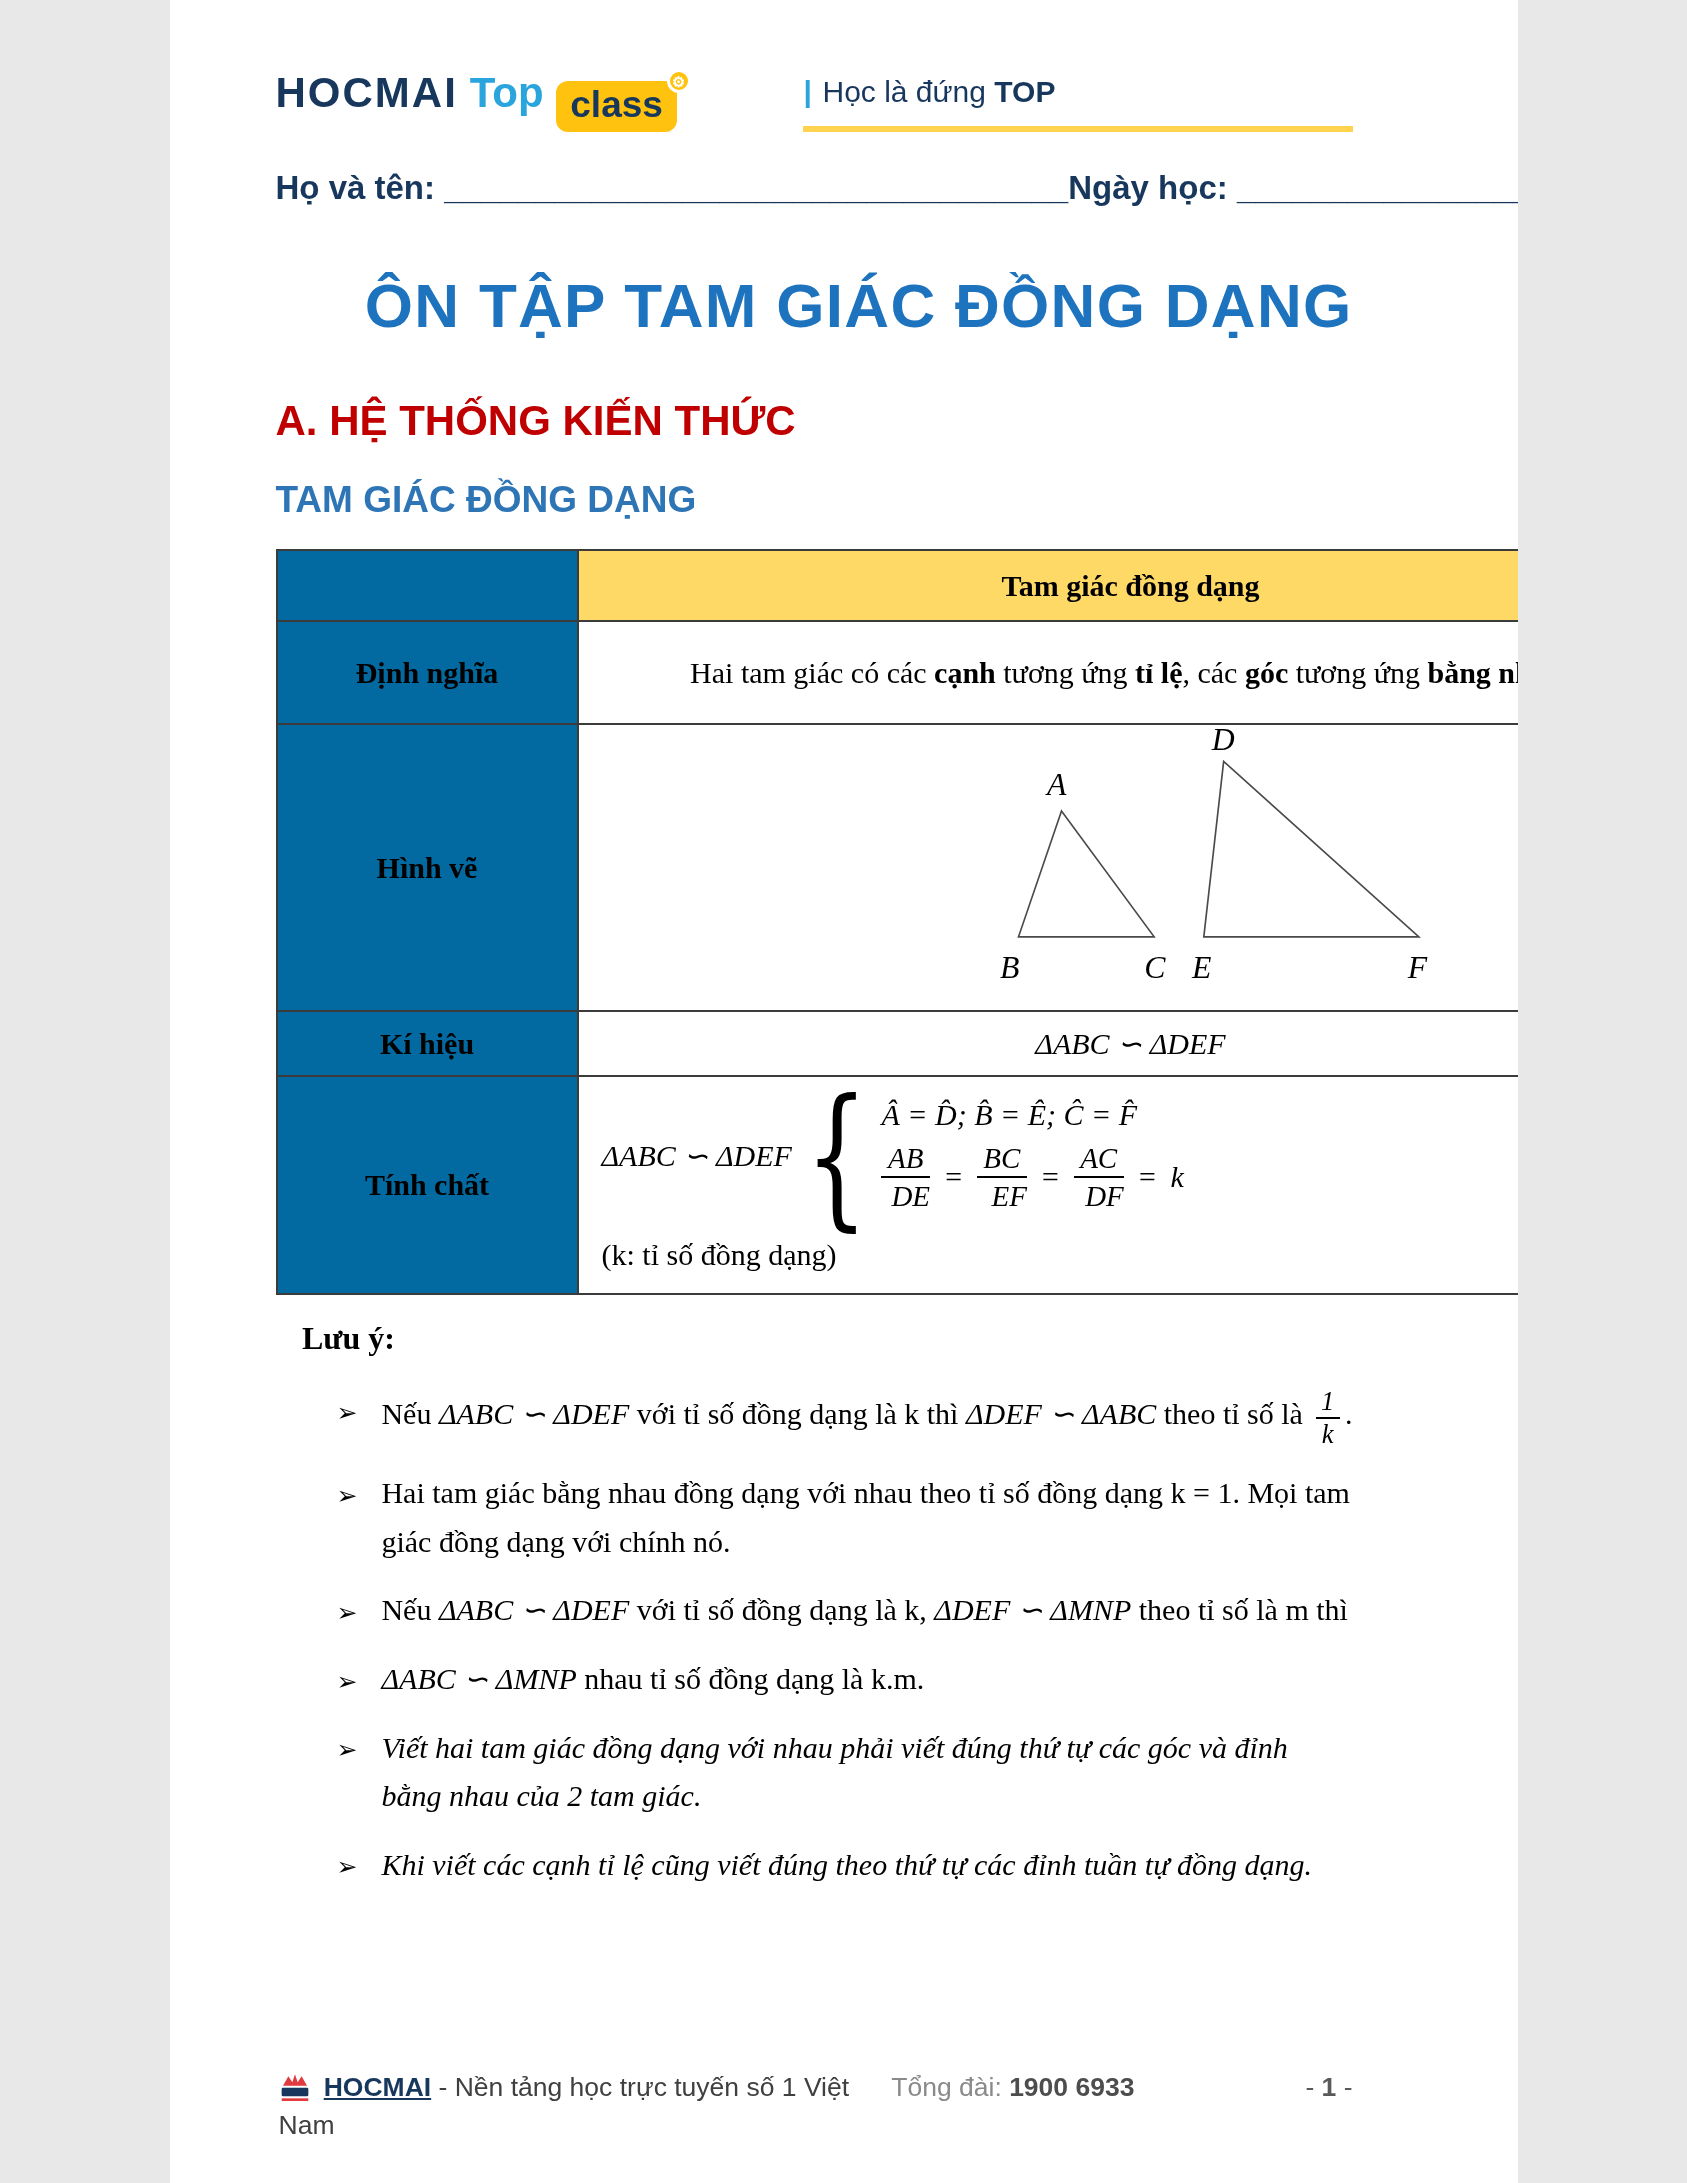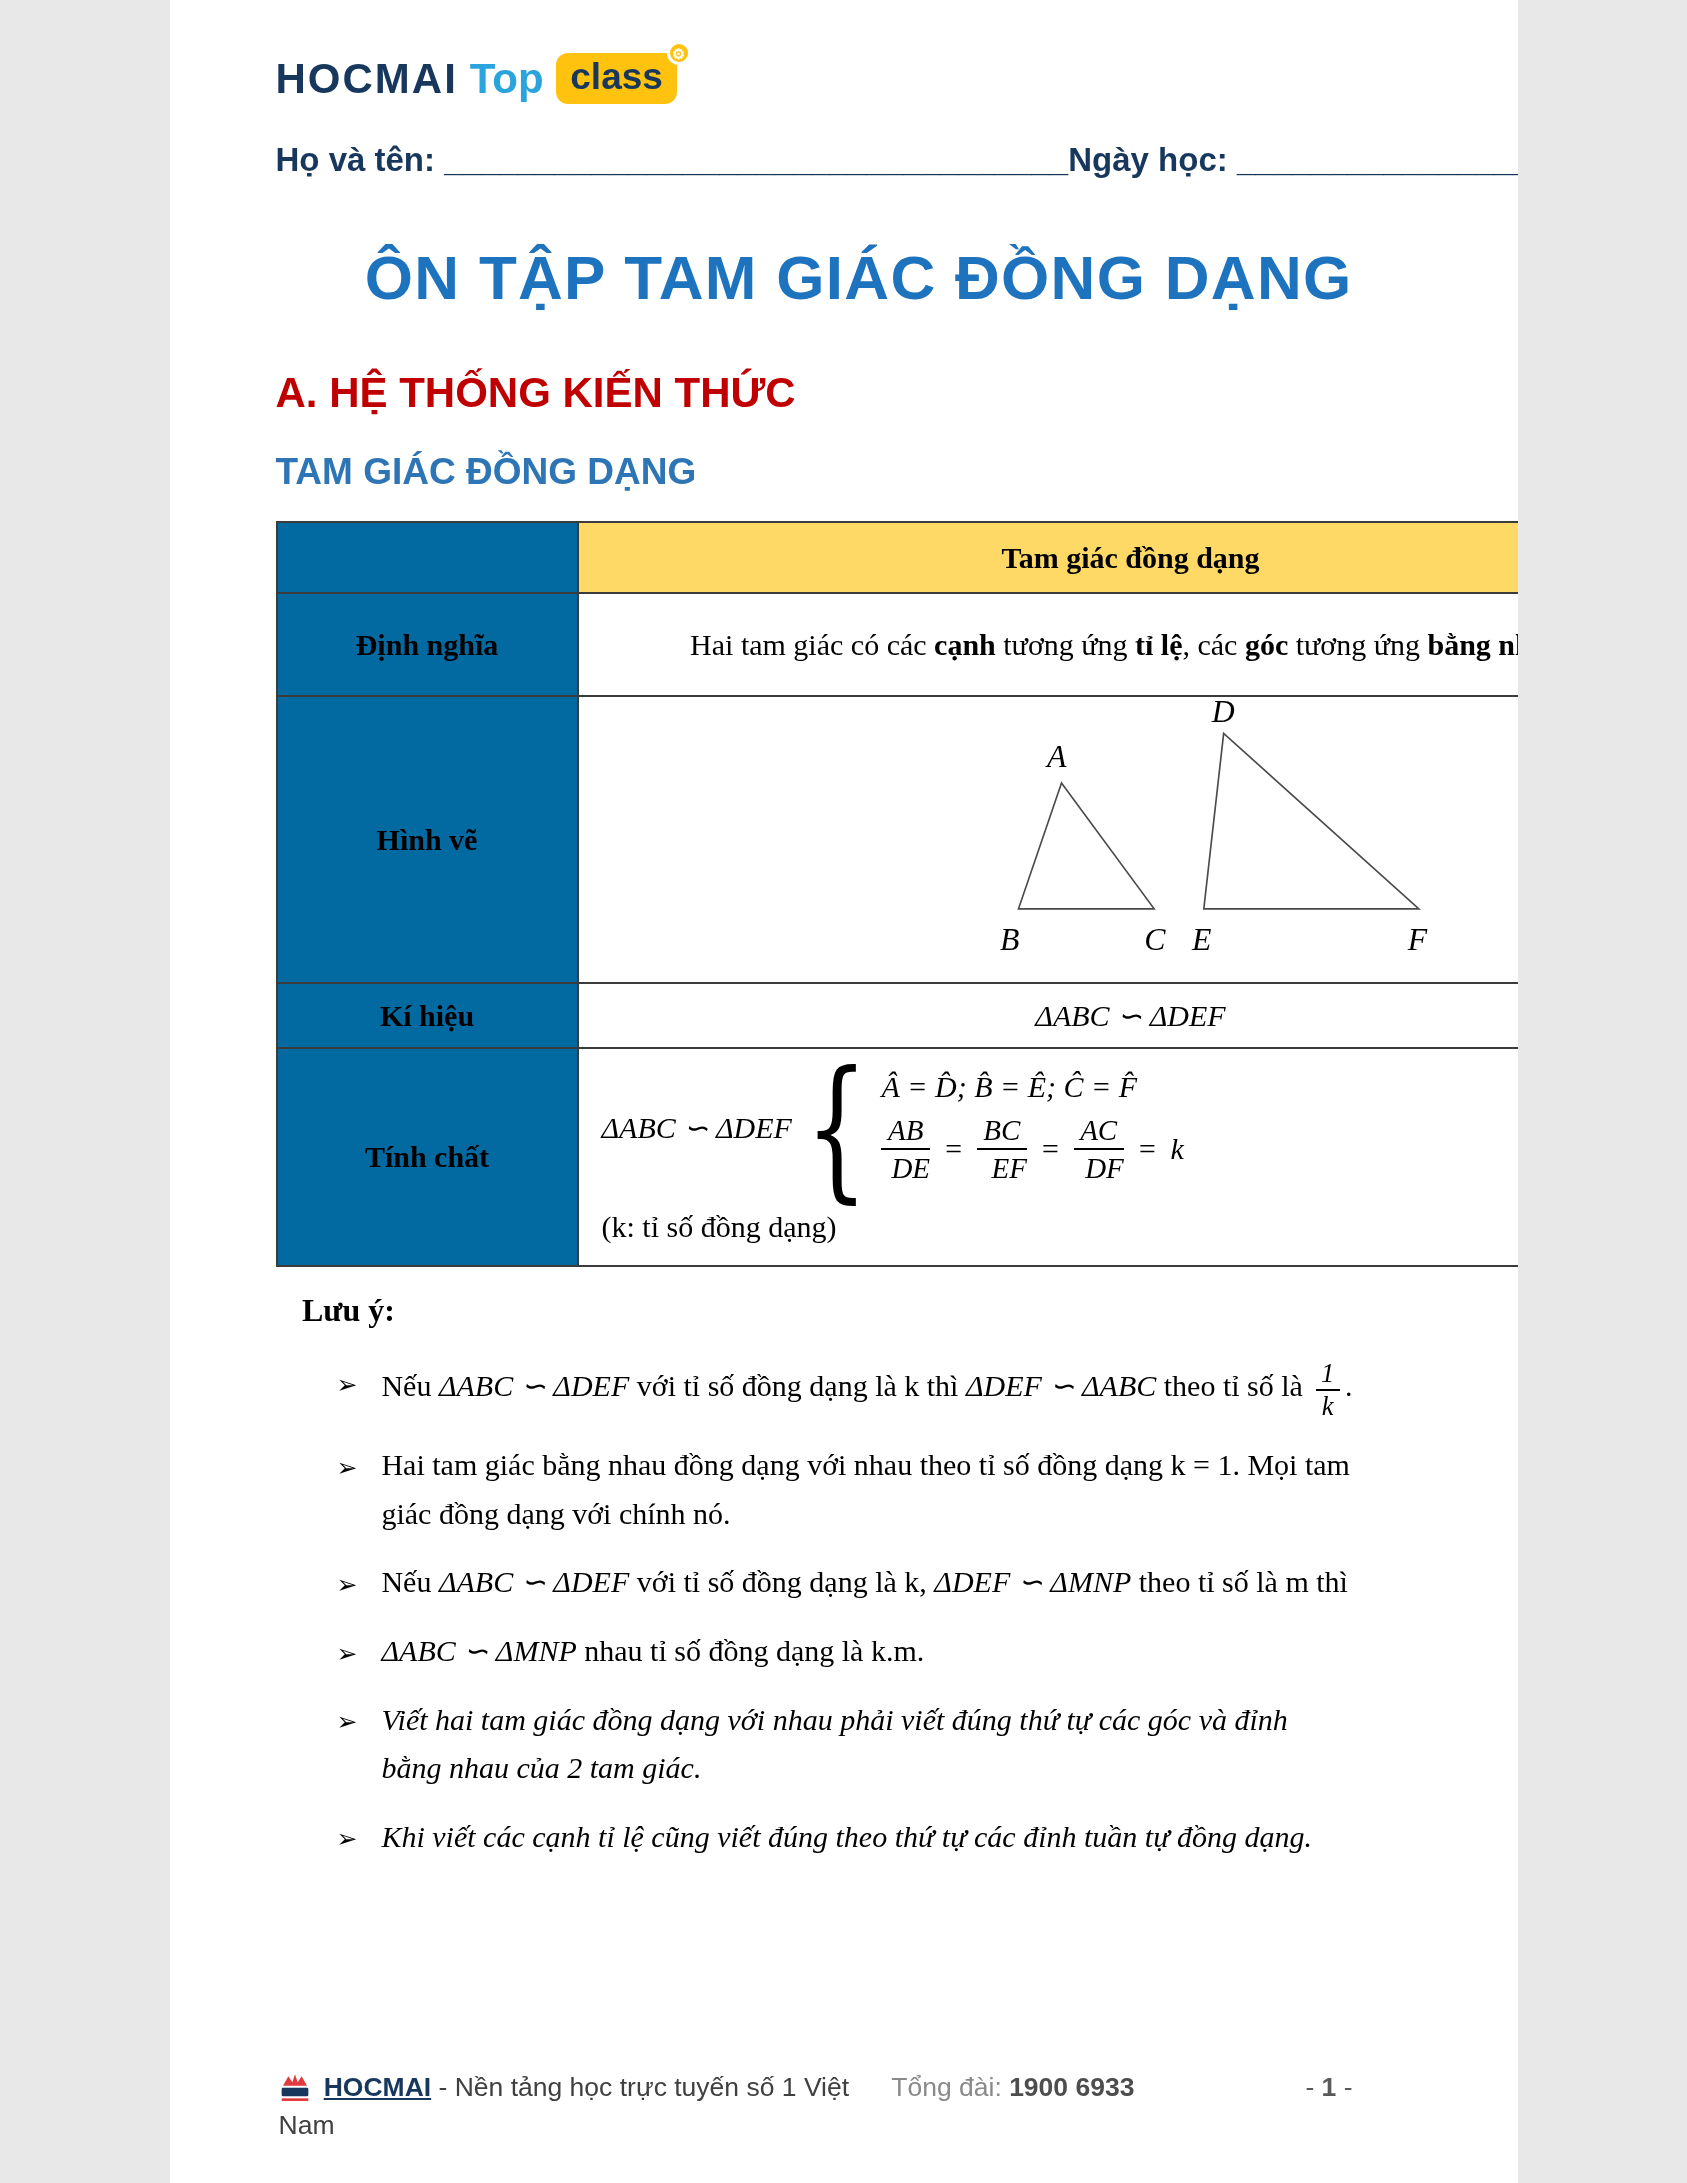--- a/index.html
+++ b/index.html
@@ -11,21 +11,21 @@
   }
   .content { padding:53px 165px 0 106px; }
 
   
   .topbar { display:flex; align-items:flex-end; }
   .logo { display:flex; align-items:center; gap:12px;
           font-family:"Liberation Sans", sans-serif; font-weight:bold; }
   .logo-hocmai { font-size:42px; color:#17375d; letter-spacing:2px; }
   .logo-top { font-size:42px; color:#2aa4dc; }
   .logo-class-box { position:relative; background:#ffc20e; color:#17375d;
-          border-radius:12px; padding:2.6px 14.6px 6.6px; font-size:37px; }
+          border-radius:12px; padding:2.6px 14.6px 6.6px; font-size:37px;margin-top:28px; }
   .logo-badge { position:absolute; top:-12px; right:-13.2px; width:24px; height:24px;
           background:#ffc20e; border-radius:50%; border:3.3px solid #fff;
           color:#fff; font-size:14.6px; display:flex; align-items:center; justify-content:center; }
   .tagline-wrap { flex:1; margin-left:126px; padding-bottom:17px;
           border-bottom:6px solid #ffd34d;
           font-family:"Liberation Sans", sans-serif; font-size:30px; color:#17375d; }
   .pipe { color:#2aa4dc; font-weight:bold; margin-right:10.6px; }
   .tagline-bold { font-weight:bold; }
 
   
@@ -95,20 +95,23 @@
   <div class="content">
 
     <div class="topbar">
       <div class="logo">
         <span class="logo-hocmai">HOCMAI</span>
         <span class="logo-top">Top</span>
         <span class="logo-class-box">
           <span>class</span>
           <span class="logo-badge">⚙</span>
         </span>
+      </div>
+      <div class="tagline-wrap">
+        <span class="pipe">|</span><span>Học là đứng </span><span class="tagline-bold">TOP</span>
       </div>
     </div>
 
     <div class="name-line">
       <span>Họ và tên: </span><span>__________________________________</span><span>Ngày học: </span><span>________________</span>
     </div>
 
     <div class="doc-title">ÔN TẬP TAM GIÁC ĐỒNG DẠNG</div>
     <div class="section-a">A. HỆ THỐNG KIẾN THỨC</div>
     <div class="subsection">TAM GIÁC ĐỒNG DẠNG</div>

